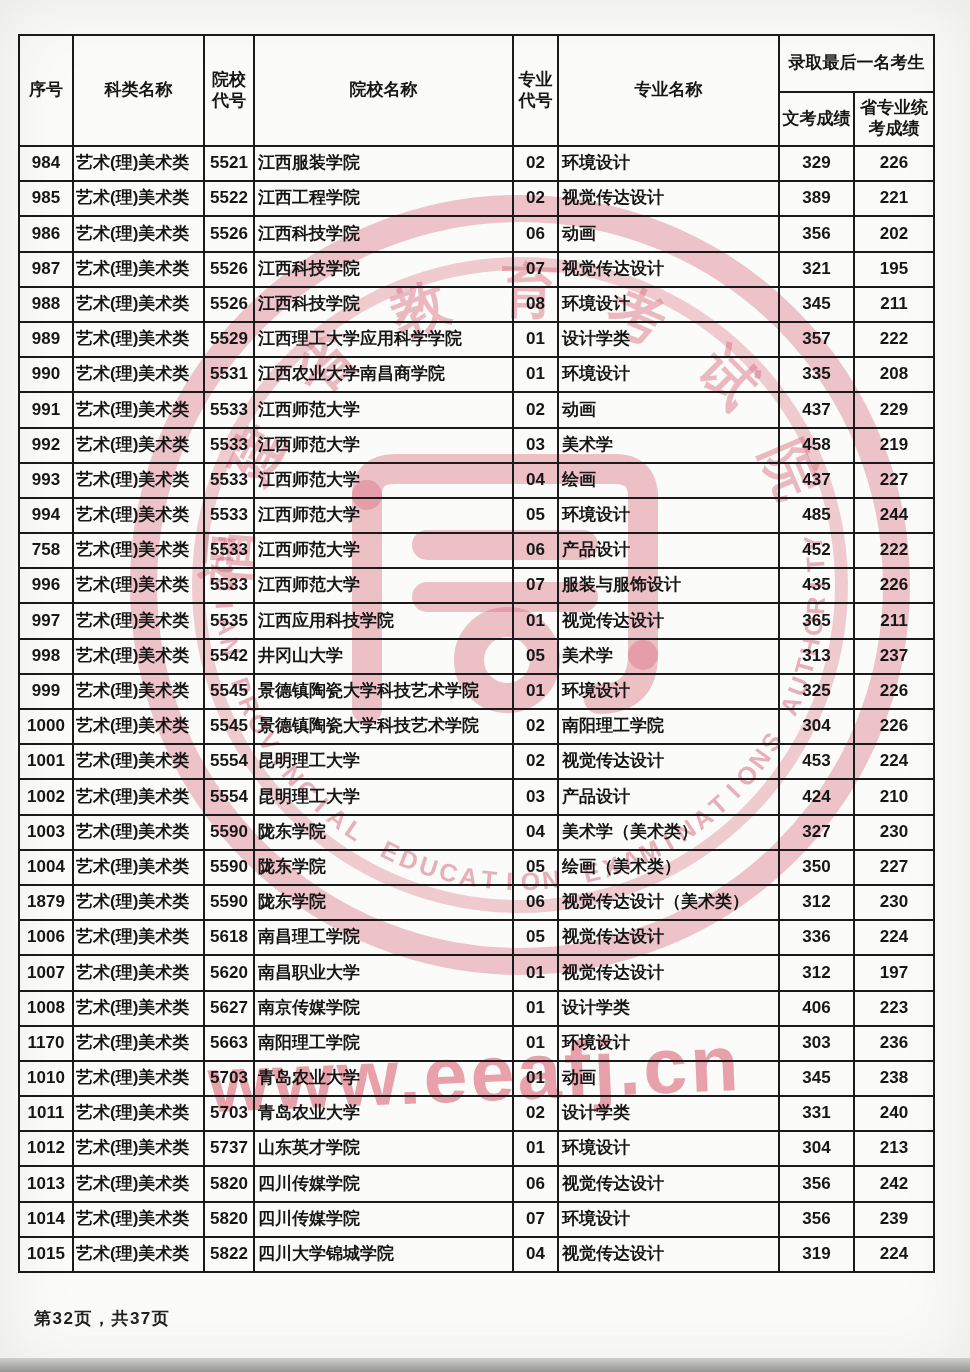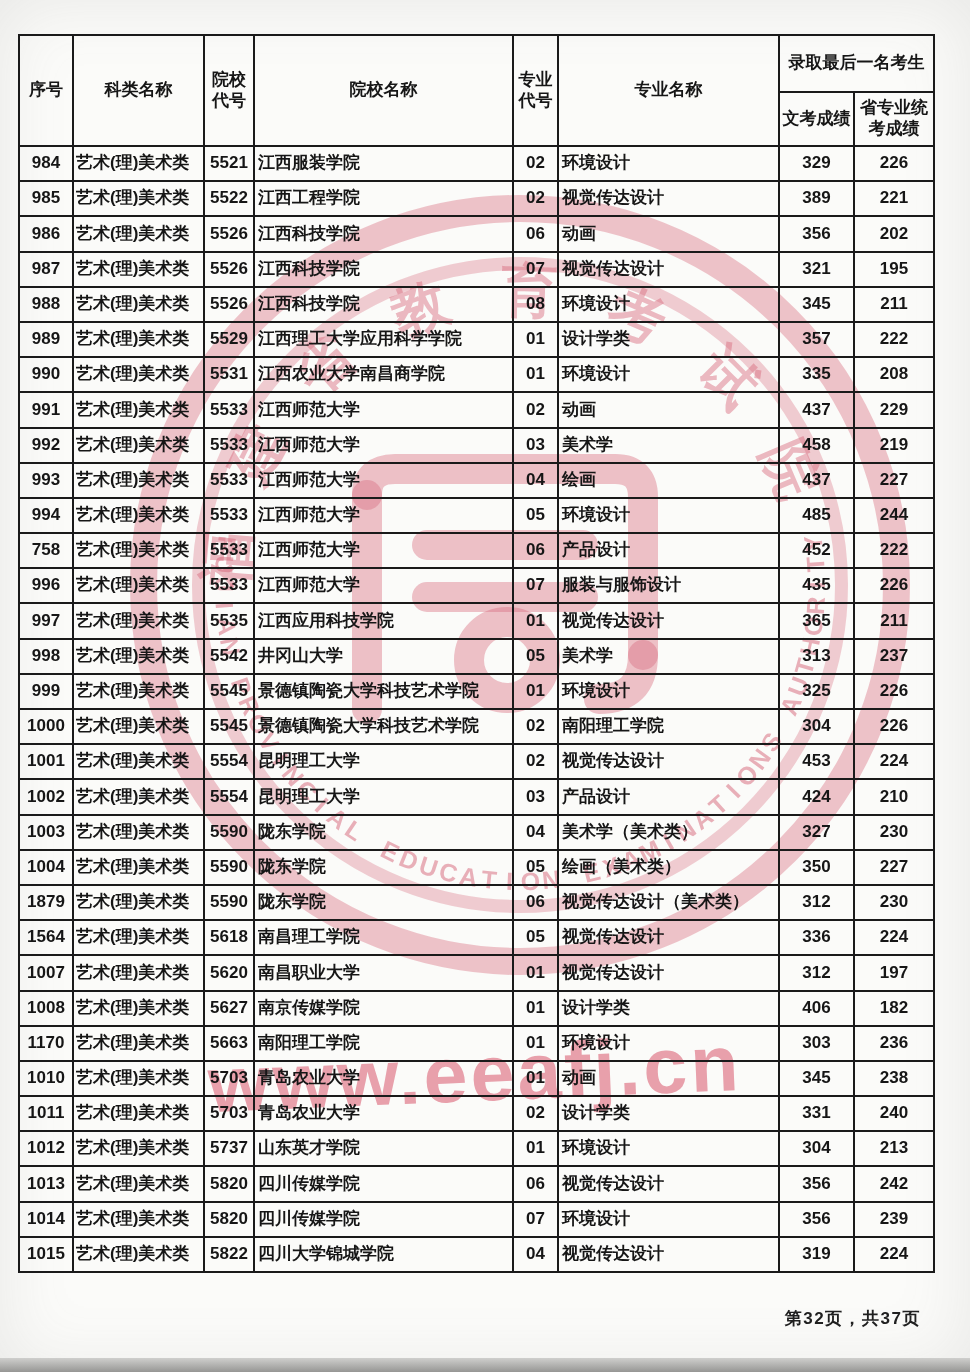--- a/index.html
+++ b/index.html
@@ -48,22 +48,22 @@
   .grid th{font-size:17px;text-align:center;vertical-align:middle;white-space:normal;}
   .grid thead tr.h1 th{height:55px;}
   .grid thead tr.h2 th{height:52px;}
   .grid tbody tr{height:35.2px;}
   .grid td{font-size:17px;vertical-align:middle;}
   td.center{text-align:center;}
   td.left{text-align:left;padding-left:3px;}
   td.cat{text-align:left;padding-left:2px;}
 
   .pagenum{
-    position:absolute;left:6px;top:1307px;width:915px;z-index:2;
-    text-align:right;font-size:17px;font-weight:600;color:#202020;
+    position:absolute;left:34px;top:1307px;width:915px;z-index:2;
+    text-align:left;font-size:17px;font-weight:600;color:#202020;
     letter-spacing:1.5px;
   }
   .bottom-edge{
     position:absolute;left:0;bottom:0;width:970px;height:14px;
     background:linear-gradient(#cfcfcd,#969694);z-index:3;
   }
 </style>
 </head>
 <body>
 
@@ -385,21 +385,21 @@
           <td class="center">1879</td>
           <td class="cat">艺术(理)美术类</td>
           <td class="center">5590</td>
           <td class="left">陇东学院</td>
           <td class="center">06</td>
           <td class="left">视觉传达设计（美术类）</td>
           <td class="center">312</td>
           <td class="center">230</td>
         </tr>
         <tr>
-          <td class="center">1564</td>
+          <td class="center">1006</td>
           <td class="cat">艺术(理)美术类</td>
           <td class="center">5618</td>
           <td class="left">南昌理工学院</td>
           <td class="center">05</td>
           <td class="left">视觉传达设计</td>
           <td class="center">336</td>
           <td class="center">224</td>
         </tr>
         <tr>
           <td class="center">1007</td>
@@ -412,21 +412,21 @@
           <td class="center">197</td>
         </tr>
         <tr>
           <td class="center">1008</td>
           <td class="cat">艺术(理)美术类</td>
           <td class="center">5627</td>
           <td class="left">南京传媒学院</td>
           <td class="center">01</td>
           <td class="left">设计学类</td>
           <td class="center">406</td>
-          <td class="center">182</td>
+          <td class="center">223</td>
         </tr>
         <tr>
           <td class="center">1170</td>
           <td class="cat">艺术(理)美术类</td>
           <td class="center">5663</td>
           <td class="left">南阳理工学院</td>
           <td class="center">01</td>
           <td class="left">环境设计</td>
           <td class="center">303</td>
           <td class="center">236</td>

